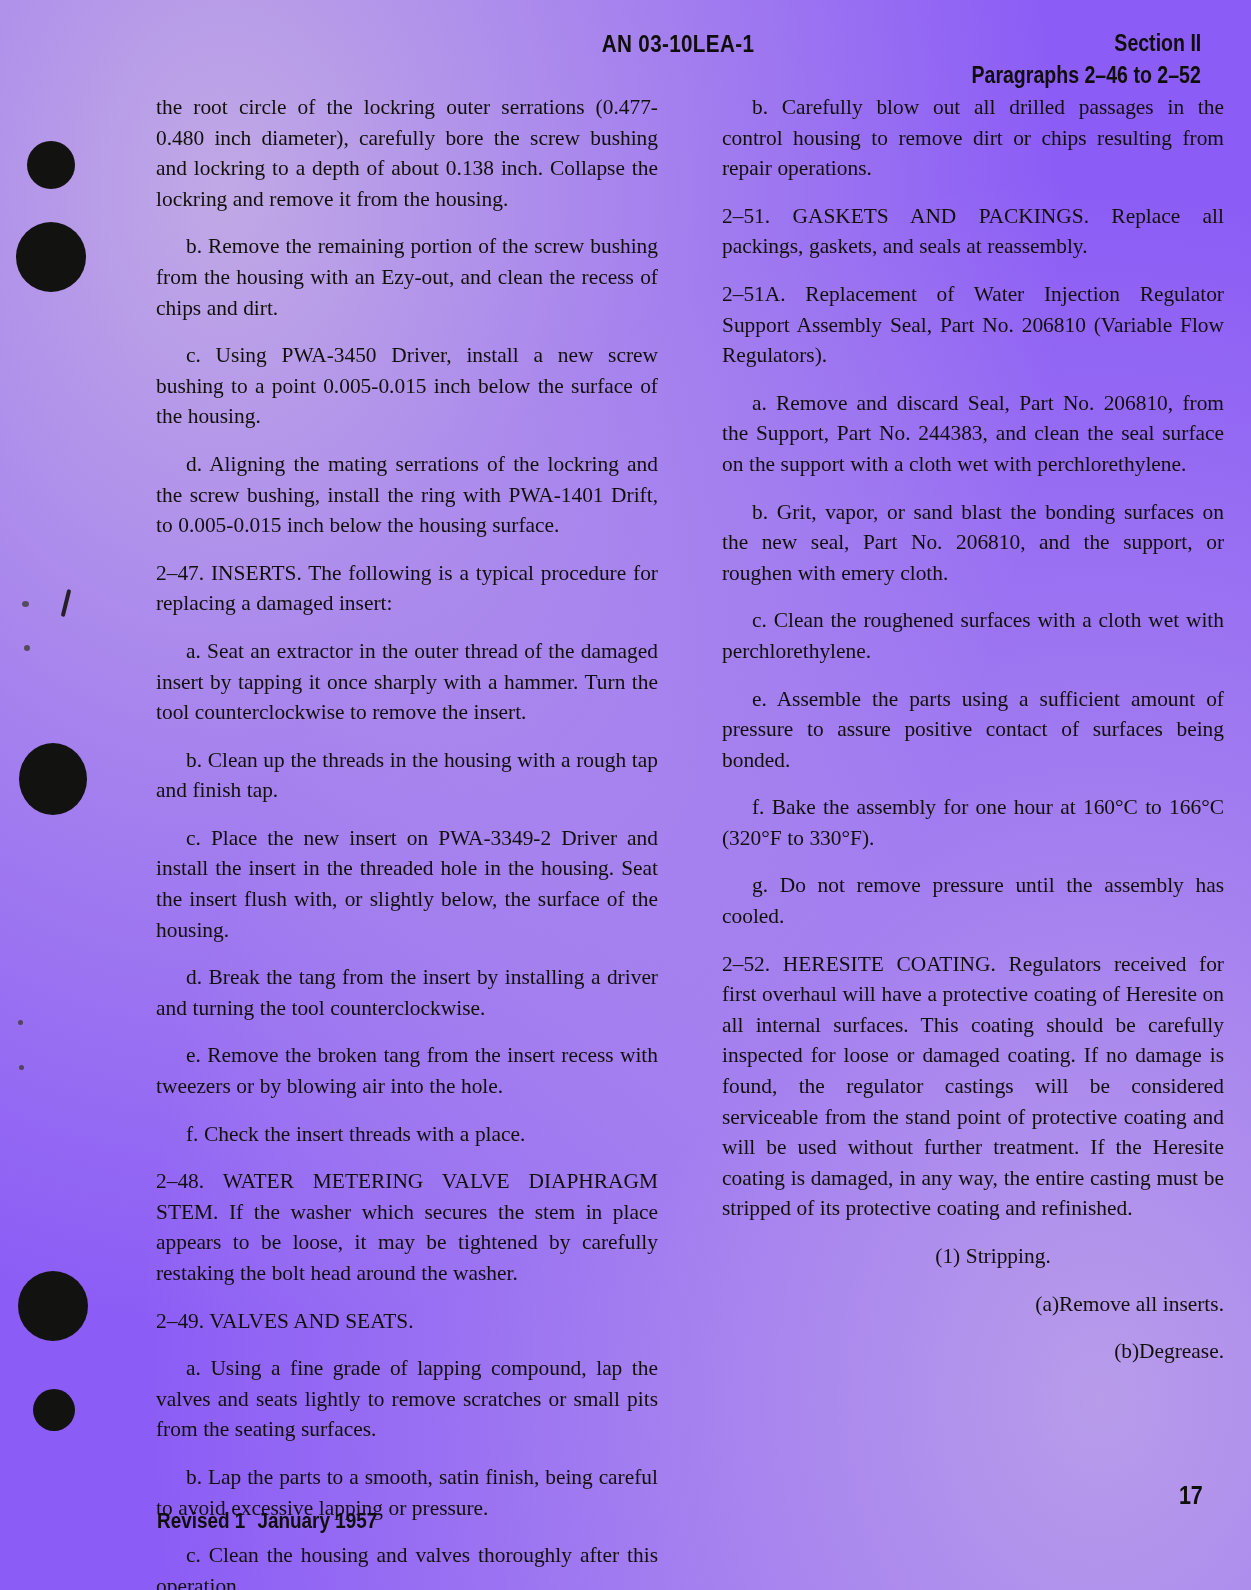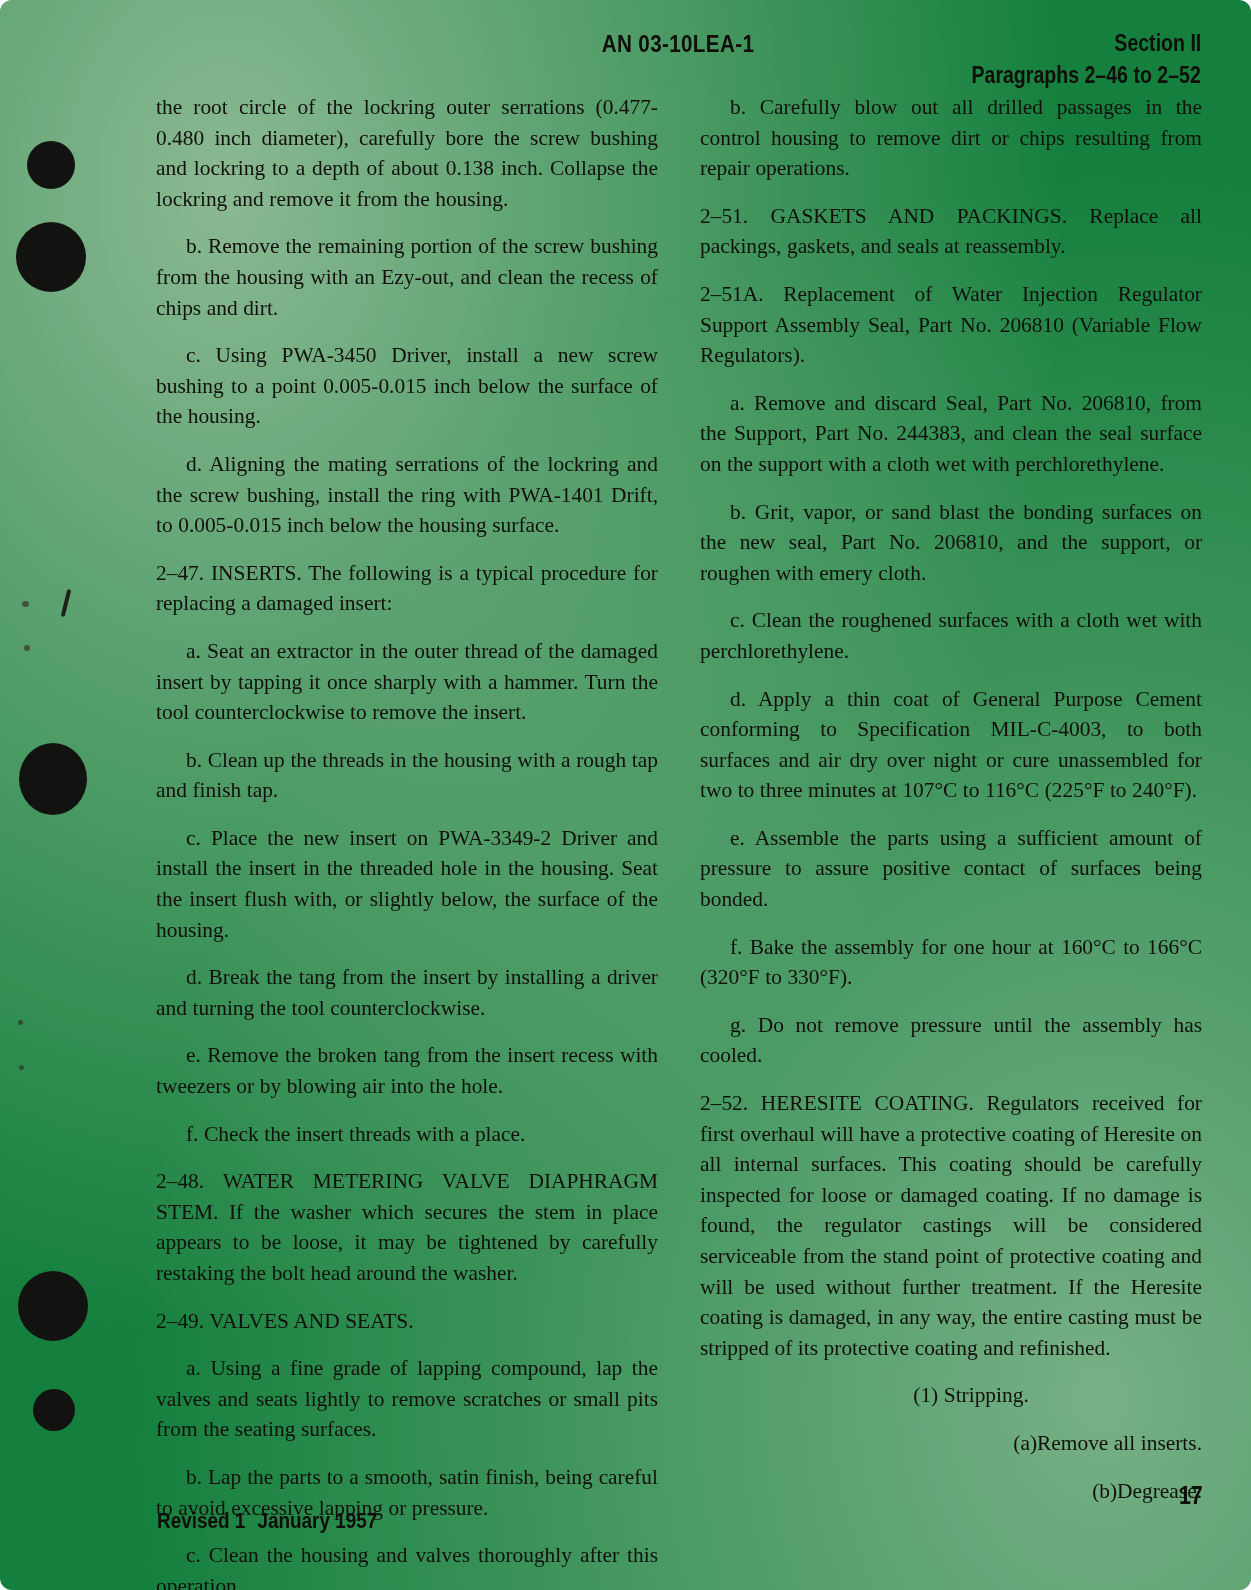--- a/index.html
+++ b/index.html
@@ -5,25 +5,24 @@
   html, body {
     margin: 0;
     padding: 0;
     background: #ffffff;
   }
 
   .page {
     position: relative;
     width: 1251px;
     height: 1590px;
-    background: #15803d;
+    background: #8b5cf6;
     overflow: hidden;
     font-family: "Liberation Serif", "DejaVu Serif", serif;
     color: #12100c;
-    border-radius: 12px;
   }
 
   
   .paper-tone {
     position: absolute;
     inset: 0;
     background:
       radial-gradient(ellipse at 18% 12%, rgba(236,232,216,0.55) 0%, rgba(248,246,239,0) 58%),
       radial-gradient(ellipse at 88% 88%, rgba(238,234,220,0.45) 0%, rgba(248,246,239,0) 62%);
     pointer-events: none;
@@ -74,21 +73,21 @@
   }
 
   
   .columns {
     position: absolute;
     top: 92px;
     left: 156px;
     width: 1046px;
     height: 1320px;
     display: flex;
-    gap: 42px;
+    gap: 64px;
   }
   .col {
     width: 502px;
     flex: 0 0 502px;
   }
 
   p.body {
     margin: 0 0 0 0;
     font-size: 21.4px;
     line-height: 30.6px;
@@ -215,21 +214,20 @@
         <p class="body lettered">b. Lap the parts to a smooth, satin finish, being careful to avoid excessive lapping or pressure.</p>
         <p class="body lettered">c. Clean the housing and valves thoroughly after this operation.</p>
       </div>
     <div class="col" id="right-col">
         <p class="body lettered">b. Carefully blow out all drilled passages in the control housing to remove dirt or chips resulting from repair operations.</p>
         <p class="body section">2–51. GASKETS AND PACKINGS. Replace all packings, gaskets, and seals at reassembly.</p>
         <p class="body section">2–51A. Replacement of Water Injection Regulator Support Assembly Seal, Part No. 206810 (Variable Flow Regulators).</p>
         <p class="body lettered">a. Remove and discard Seal, Part No. 206810, from the Support, Part No. 244383, and clean the seal surface on the support with a cloth wet with perchlorethylene.</p>
         <p class="body lettered">b. Grit, vapor, or sand blast the bonding surfaces on the new seal, Part No. 206810, and the support, or roughen with emery cloth.</p>
         <p class="body lettered">c. Clean the roughened surfaces with a cloth wet with perchlorethylene.</p>
-        <p class="body lettered">d. Apply a thin coat of General Purpose Cement conforming to Specification MIL-C-4003, to both surfaces and air dry over night or cure unassembled for two to three minutes at 107°C to 116°C (225°F to 240°F).</p>
         <p class="body lettered">e. Assemble the parts using a sufficient amount of pressure to assure positive contact of surfaces being bonded.</p>
         <p class="body lettered">f. Bake the assembly for one hour at 160°C to 166°C (320°F to 330°F).</p>
         <p class="body lettered">g. Do not remove pressure until the assembly has cooled.</p>
         <p class="body section">2–52. HERESITE COATING. Regulators received for first overhaul will have a protective coating of Heresite on all internal surfaces. This coating should be carefully inspected for loose or damaged coating. If no damage is found, the regulator castings will be considered serviceable from the stand point of protective coating and will be used without further treatment. If the Heresite coating is damaged, in any way, the entire casting must be stripped of its protective coating and refinished.</p>
         <p class="body lvl1">(1) Stripping.</p>
         <p class="body lvl2"><span class="marker">(a)</span><span>Remove all inserts.</span></p>
         <p class="body lvl2"><span class="marker">(b)</span><span>Degrease.</span></p>
       </div>
   </div>
 

